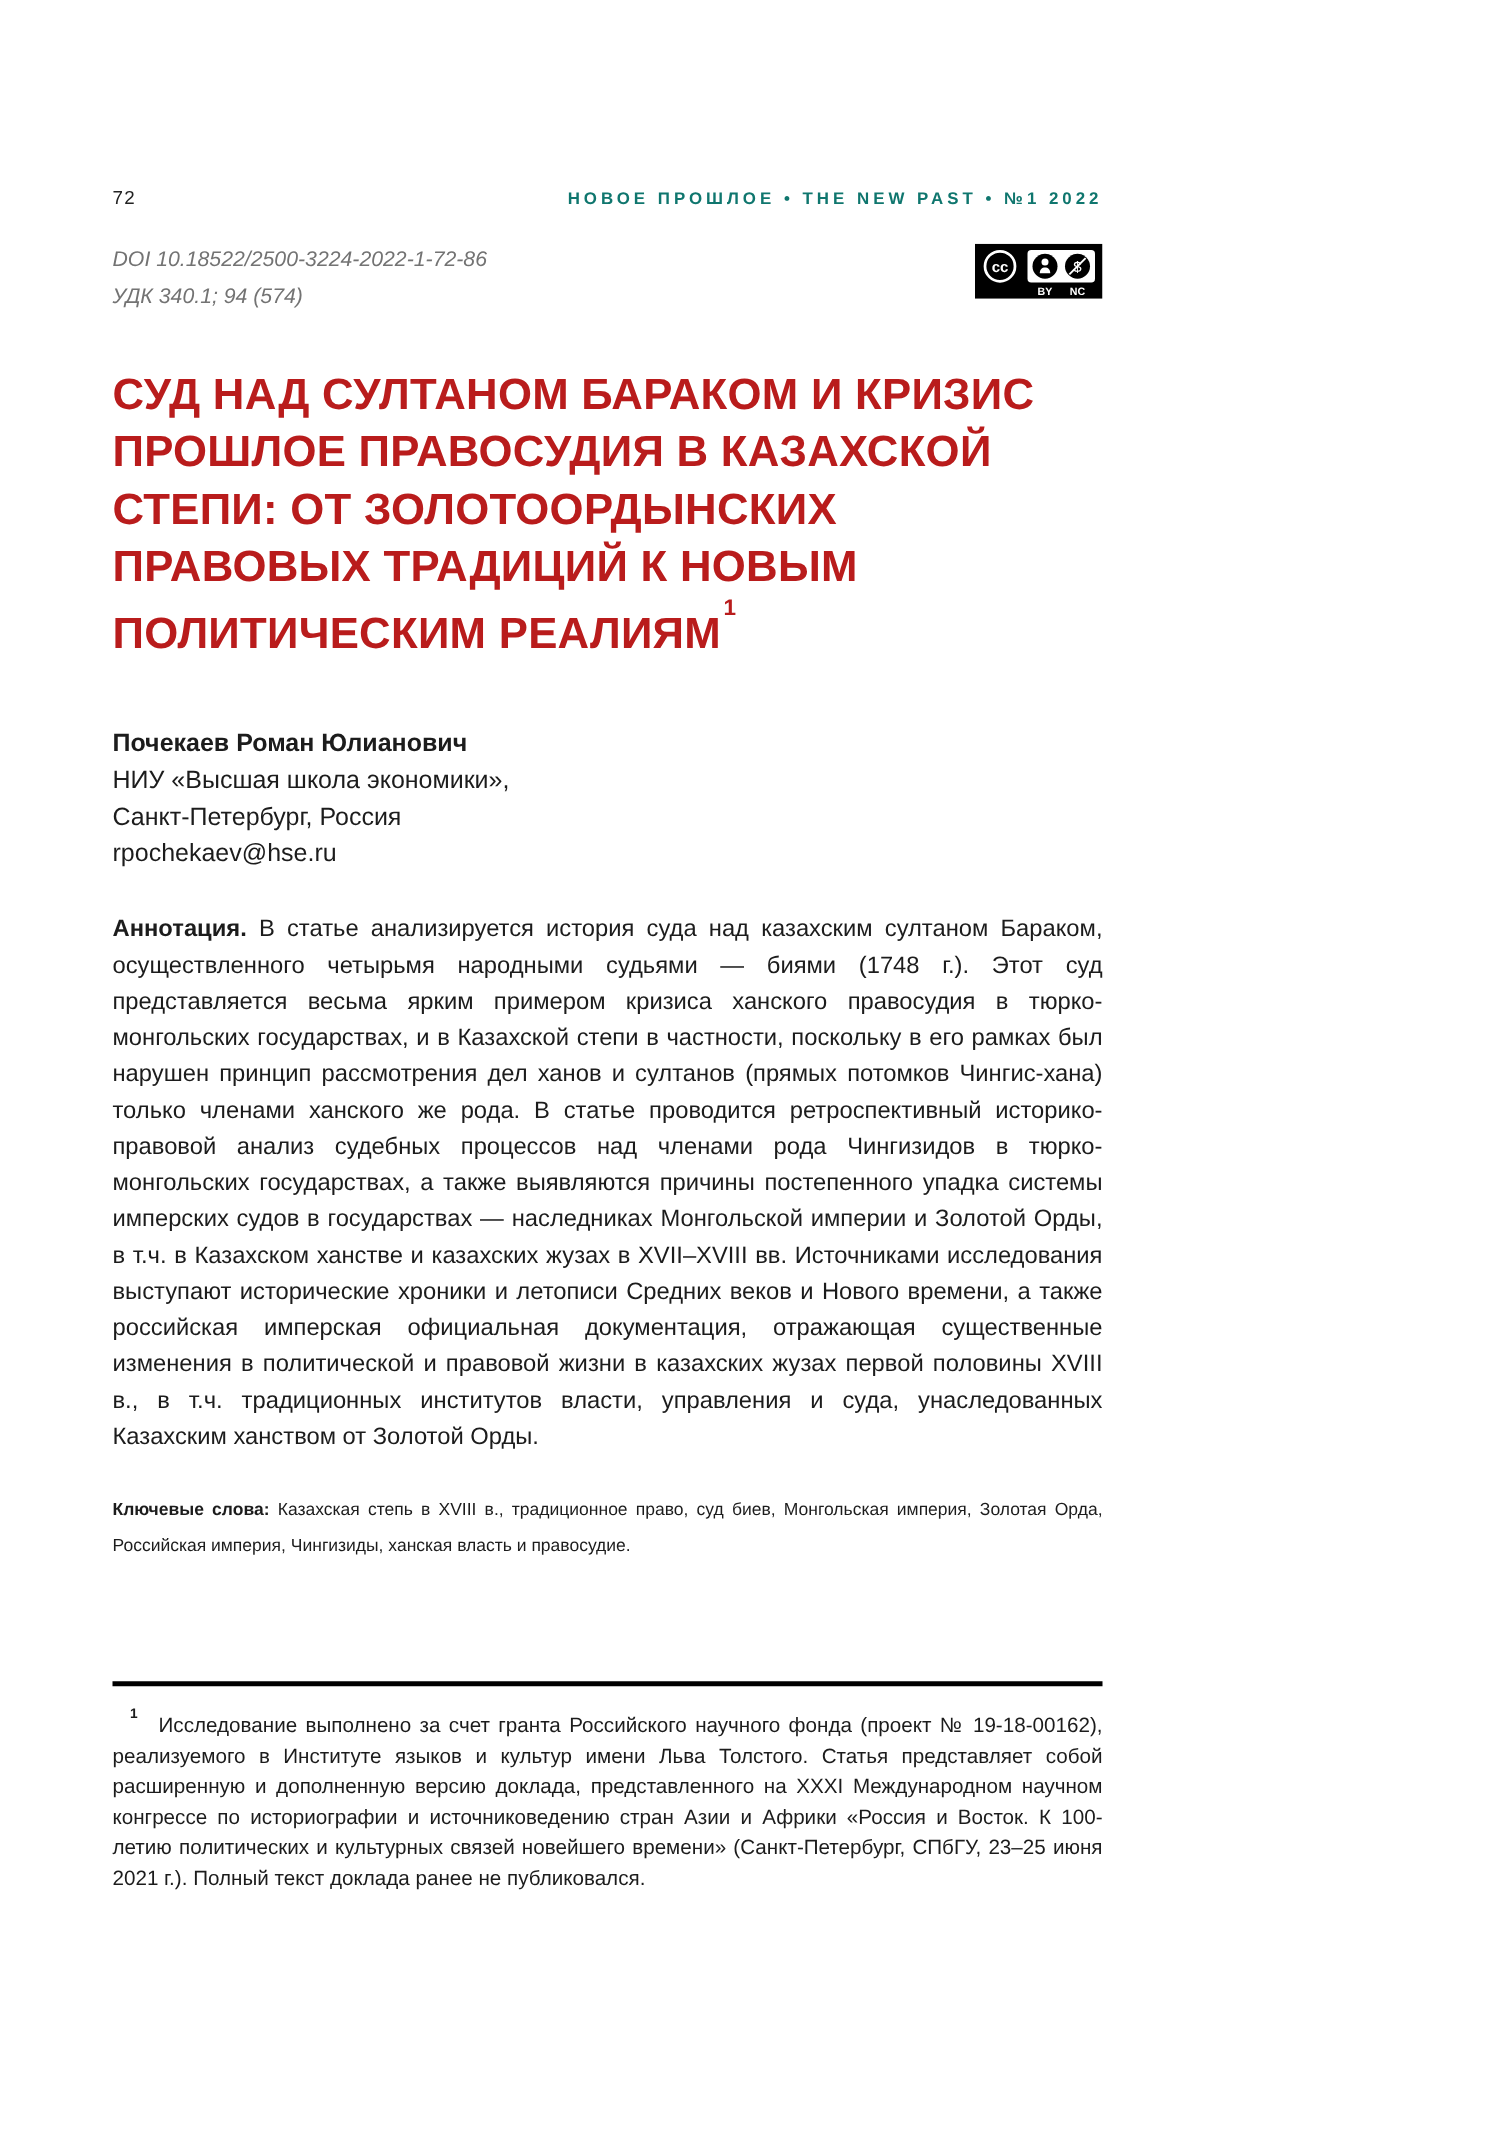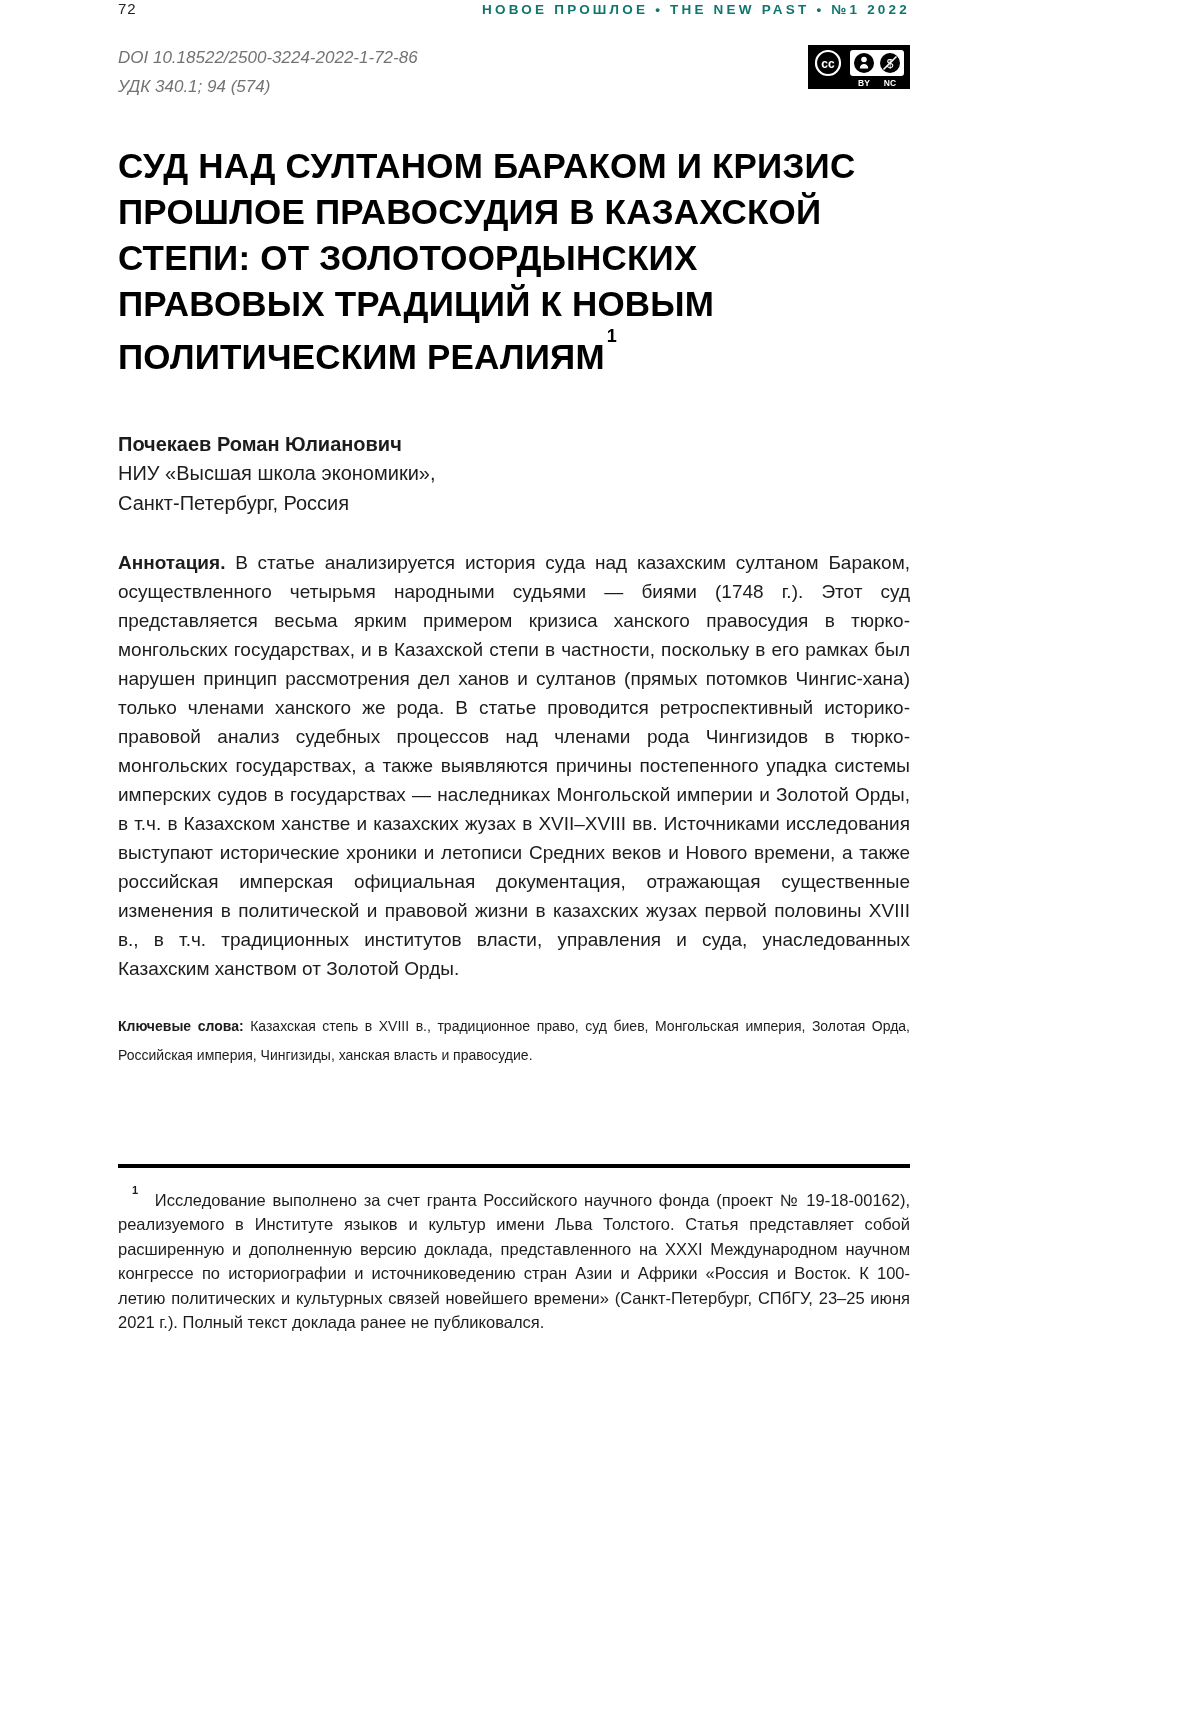--- a/index.html
+++ b/index.html
@@ -4,31 +4,31 @@
 <style>
   * { margin: 0; padding: 0; box-sizing: border-box; }
   html, body { background: #ffffff; }
   body {
     width: 1200px; height: 1714px;
     font-family: "Liberation Sans", sans-serif;
     color: #1c1c1c;
     -webkit-font-smoothing: antialiased;
   }
   .page { position: relative; width: 1200px; height: 1714px; background: #fff; overflow: hidden; }
-  .content { margin-left: 118px; width: 792px; }
+  .content { margin-left: 90px; width: 792px; padding-top: 150px; }
 
   .page-header { display: flex; justify-content: space-between; align-items: baseline; }
   .page-num { font-size: 15px; letter-spacing: 1px; color: #222; }
   .journal-line { font-weight: 700; font-size: 13.5px; letter-spacing: 3.2px; color: #0f766e; }
 
   .meta-row { display: flex; justify-content: space-between; align-items: flex-start; margin-top: 26px; }
   .meta-text { font-style: italic; font-size: 17px; line-height: 29px; color: #737373; }
   .cc-badge { margin-top: 2px; }
 
-  .title { margin-top: 42px; font-size: 35px; line-height: 46px; font-weight: 700; color: #000000; letter-spacing: 0.2px; }
+  .title { margin-top: 42px; font-size: 35px; line-height: 46px; font-weight: 700; color: #b91c1c; letter-spacing: 0.2px; }
   .tline { display: block; }
   .title-sup { font-size: 18px; position: relative; top: -14px; margin-left: 2px; }
 
   .author { margin-top: 50px; font-size: 20px; line-height: 29.5px; }
   .author-name { font-weight: 700; }
 
   .abstract { margin-top: 30px; font-size: 19px; line-height: 29px; text-align: justify; }
   .lead { font-weight: 700; }
   .keywords { margin-top: 29px; font-size: 14px; line-height: 29px; text-align: justify; }
 
@@ -81,20 +81,21 @@
       <span class="tline">ПРОШЛОЕ ПРАВОСУДИЯ В КАЗАХСКОЙ</span>
       <span class="tline">СТЕПИ: ОТ ЗОЛОТООРДЫНСКИХ</span>
       <span class="tline">ПРАВОВЫХ ТРАДИЦИЙ К НОВЫМ</span>
       <span class="tline"><span>ПОЛИТИЧЕСКИМ РЕАЛИЯМ</span><sup class="title-sup">1</sup></span>
     </h1>
 
     <div class="author">
       <p class="author-name">Почекаев Роман Юлианович</p>
       <p>НИУ «Высшая школа экономики»,</p>
       <p>Санкт-Петербург, Россия</p>
+      <p>rpochekaev@hse.ru</p>
     </div>
 
     <p class="abstract">
       <span class="lead">Аннотация.</span>
       <span>В статье анализируется история суда над казахским султаном Бараком, осуществленного четырьмя народными судьями — биями (1748 г.). Этот суд представляется весьма ярким примером кризиса ханского правосудия в тюрко-монгольских государствах, и в Казахской степи в частности, поскольку в его рамках был нарушен принцип рассмотрения дел ханов и султанов (прямых потомков Чингис-хана) только членами ханского же рода. В статье проводится ретроспективный историко-правовой анализ судебных процессов над членами рода Чингизидов в тюрко-монгольских государствах, а также выявляются причины постепенного упадка системы имперских судов в государствах — наследниках Монгольской империи и Золотой Орды, в т.ч. в Казахском ханстве и казахских жузах в XVII–XVIII вв. Источниками исследования выступают исторические хроники и летописи Средних веков и Нового времени, а также российская имперская официальная документация, отражающая существенные изменения в политической и правовой жизни в казахских жузах первой половины XVIII в., в т.ч. традиционных институтов власти, управления и суда, унаследованных Казахским ханством от Золотой Орды.</span>
     </p>
 
     <p class="keywords">
       <span class="lead">Ключевые слова:</span>
       <span>Казахская степь в XVIII в., традиционное право, суд биев, Монгольская империя, Золотая Орда, Российская империя, Чингизиды, ханская власть и правосудие.</span>

